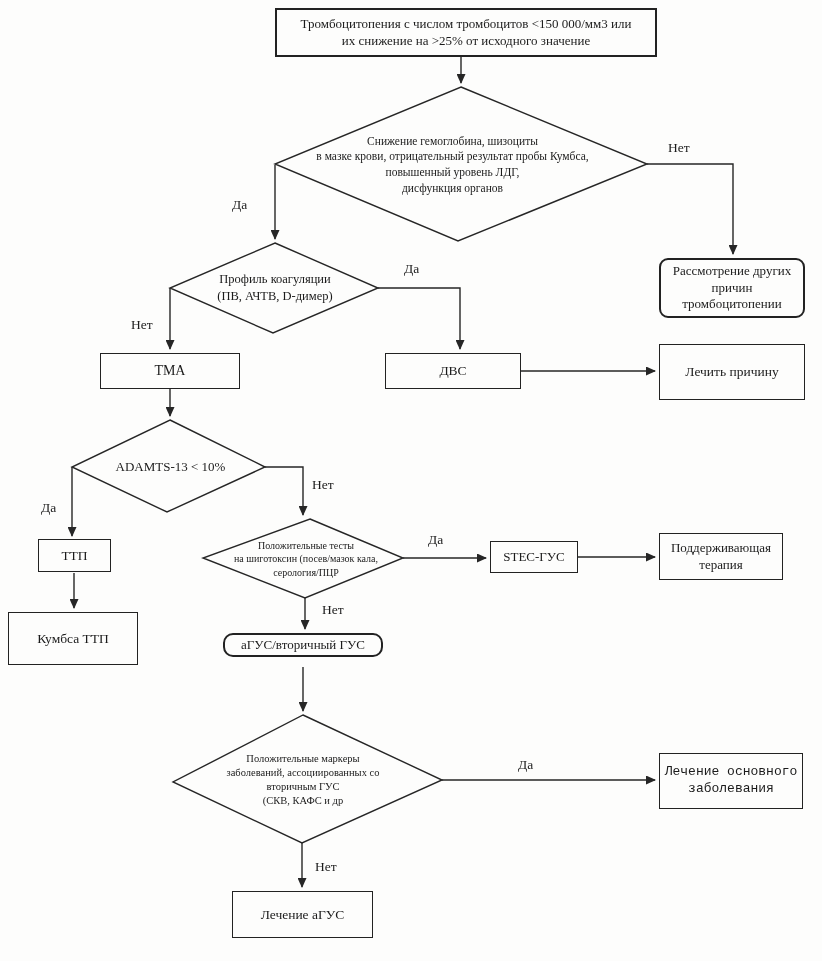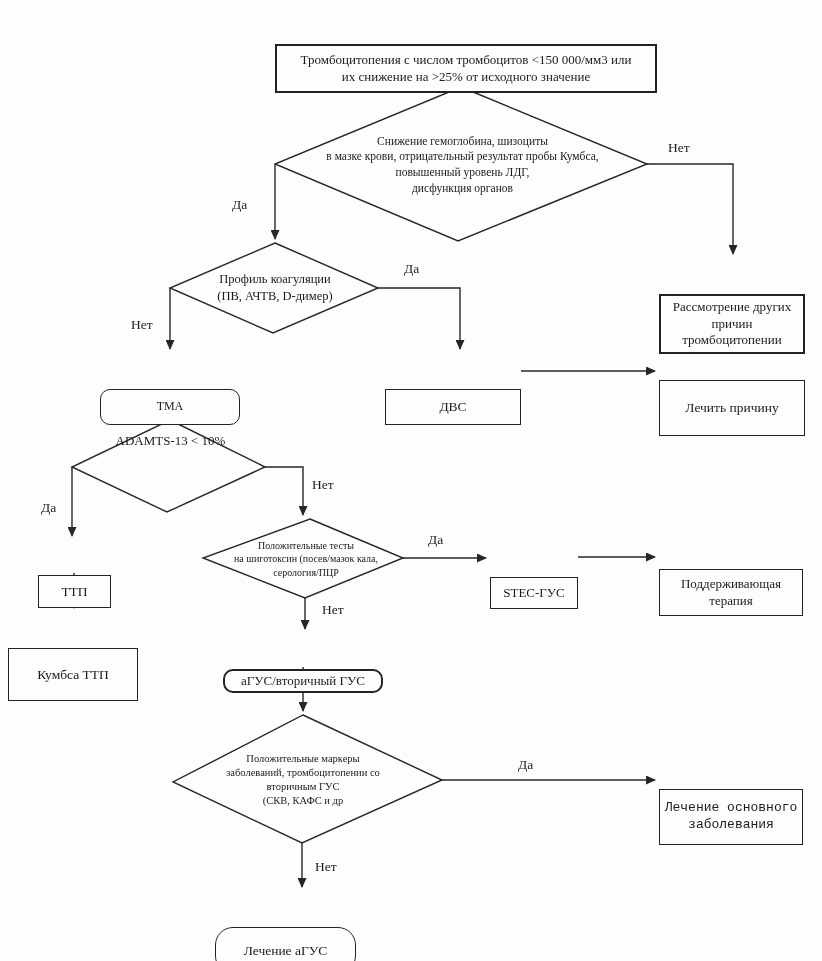--- a/index.html
+++ b/index.html
@@ -16,21 +16,20 @@
     position:absolute;
     display:flex;align-items:center;justify-content:center;
     text-align:center;
     border:1.5px solid #222;
     background:#fdfdfc;
     box-sizing:border-box;
     white-space:pre-line;
     line-height:1.3;
     font-size:13px;
     padding:1px 0;
-    margin-top:36px;
   }
   .node.thick{border-width:2px;}
   .dtext{
     position:absolute;
     display:flex;align-items:center;justify-content:center;
     text-align:center;
     white-space:pre-line;
     line-height:1.35;
   }
   .elabel{
@@ -73,62 +72,62 @@
       <path d="M305,598 L305,629" marker-end="url(#arrow)"></path>
       <path d="M303,667 L303,711" marker-end="url(#arrow)"></path>
       <path d="M442,780 L655,780" marker-end="url(#arrow)"></path>
       <path d="M302,843 L302,887" marker-end="url(#arrow)"></path>
     </g>
   </svg>
 
   <div class="node thick" style="left:275px;top:8px;width:382px;height:49px;font-size:13px;">Тромбоцитопения с числом тромбоцитов &lt;150 000/мм3 или
 их снижение на &gt;25% от исходного значение</div>
 
-  <div class="node thick" style="left:659px;top:258px;width:146px;height:60px;font-size:13px;">Рассмотрение других
+  <div class="node thick" style="left:659px;top:258px;width:146px;height:60px;font-size:13px;border-radius:9px;">Рассмотрение других
 причин
 тромбоцитопении</div>
 
-  <div class="node" style="left:100px;top:353px;width:140px;height:36px;font-size:12px;border-radius:10px;">ТМА</div>
+  <div class="node" style="left:100px;top:353px;width:140px;height:36px;font-size:14px;">ТМА</div>
 
   <div class="node" style="left:659px;top:344px;width:146px;height:56px;font-size:13.5px;">Лечить причину</div>
 
   <div class="node" style="left:385px;top:353px;width:136px;height:36px;font-size:13.5px;">ДВС</div>
 
   <div class="node" style="left:38px;top:539px;width:73px;height:33px;font-size:13.5px;">ТТП</div>
 
   <div class="node" style="left:8px;top:612px;width:130px;height:53px;font-size:13.5px;">Кумбса ТТП</div>
 
   <div class="node" style="left:490px;top:541px;width:88px;height:32px;font-size:13px;">STEC-ГУС</div>
 
-  <div class="node" style="left:659px;top:533px;width:144px;height:47px;font-size:13px;">Поддерживающая
+  <div class="node" style="left:659px;top:533px;width:124px;height:47px;font-size:13px;">Поддерживающая
 терапия</div>
 
   <div class="node thick" style="left:223px;top:633px;width:160px;height:24px;font-size:13px;border-radius:10px;">аГУС/вторичный ГУС</div>
 
   <div class="node" style="left:659px;top:753px;width:144px;height:56px;font-size:13px;font-family:Liberation Mono, monospace;">Лечение основного
 заболевания</div>
 
-  <div class="node" style="left:215px;top:891px;width:141px;height:47px;font-size:13.5px;border-radius:18px;">Лечение аГУС</div>
+  <div class="node" style="left:232px;top:891px;width:141px;height:47px;font-size:13.5px;">Лечение аГУС</div>
 
-  <div class="dtext" style="left:290px;top:122px;width:345px;height:86px;font-size:11.5px;">Снижение гемоглобина, шизоциты
+  <div class="dtext" style="left:280px;top:122px;width:345px;height:86px;font-size:11.5px;">Снижение гемоглобина, шизоциты
 в мазке крови, отрицательный результат пробы Кумбса,
 повышенный уровень ЛДГ,
 дисфункция органов</div>
 
   <div class="dtext" style="left:180px;top:264px;width:190px;height:48px;font-size:12.5px;">Профиль коагуляции
 (ПВ, АЧТВ, D-димер)</div>
 
-  <div class="dtext" style="left:88px;top:428px;width:165px;height:25px;font-size:13px;">ADAMTS-13 &lt; 10%</div>
+  <div class="dtext" style="left:88px;top:454px;width:165px;height:25px;font-size:13px;">ADAMTS-13 &lt; 10%</div>
 
   <div class="dtext" style="left:212px;top:533px;width:188px;height:52px;font-size:10px;">Положительные тесты
 на шиготоксин (посев/мазок кала,
 серология/ПЦР</div>
 
   <div class="dtext" style="left:192px;top:742px;width:222px;height:76px;font-size:10.5px;">Положительные маркеры
-заболеваний, тромбоцитопении со
+заболеваний, ассоциированных со
 вторичным ГУС
 (СКВ, КАФС и др</div>
 
   <div class="elabel" style="left:232px;top:197px;">Да</div>
   <div class="elabel" style="left:668px;top:140px;">Нет</div>
   <div class="elabel" style="left:131px;top:317px;">Нет</div>
   <div class="elabel" style="left:404px;top:261px;">Да</div>
   <div class="elabel" style="left:41px;top:500px;">Да</div>
   <div class="elabel" style="left:312px;top:477px;">Нет</div>
   <div class="elabel" style="left:428px;top:532px;">Да</div>

